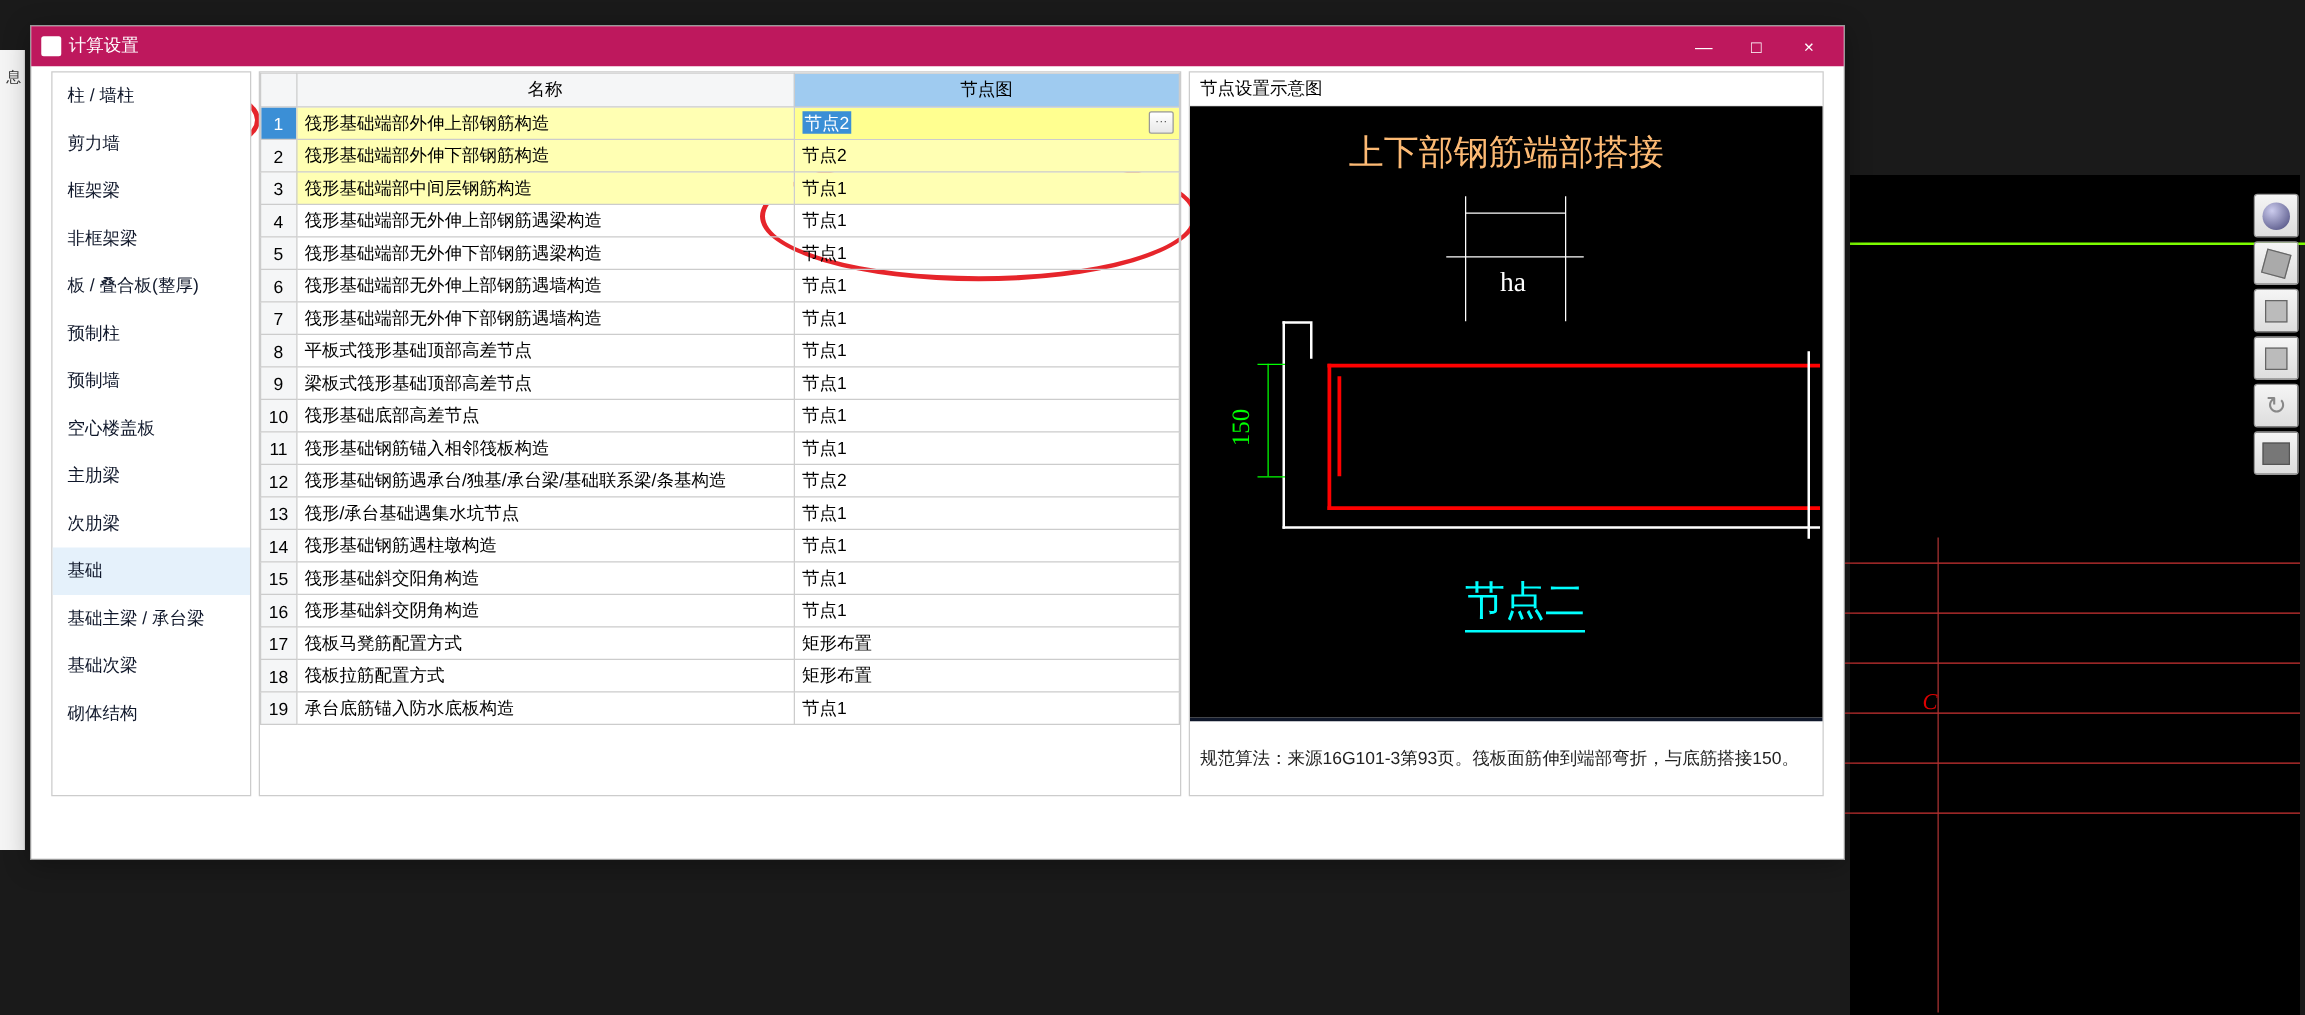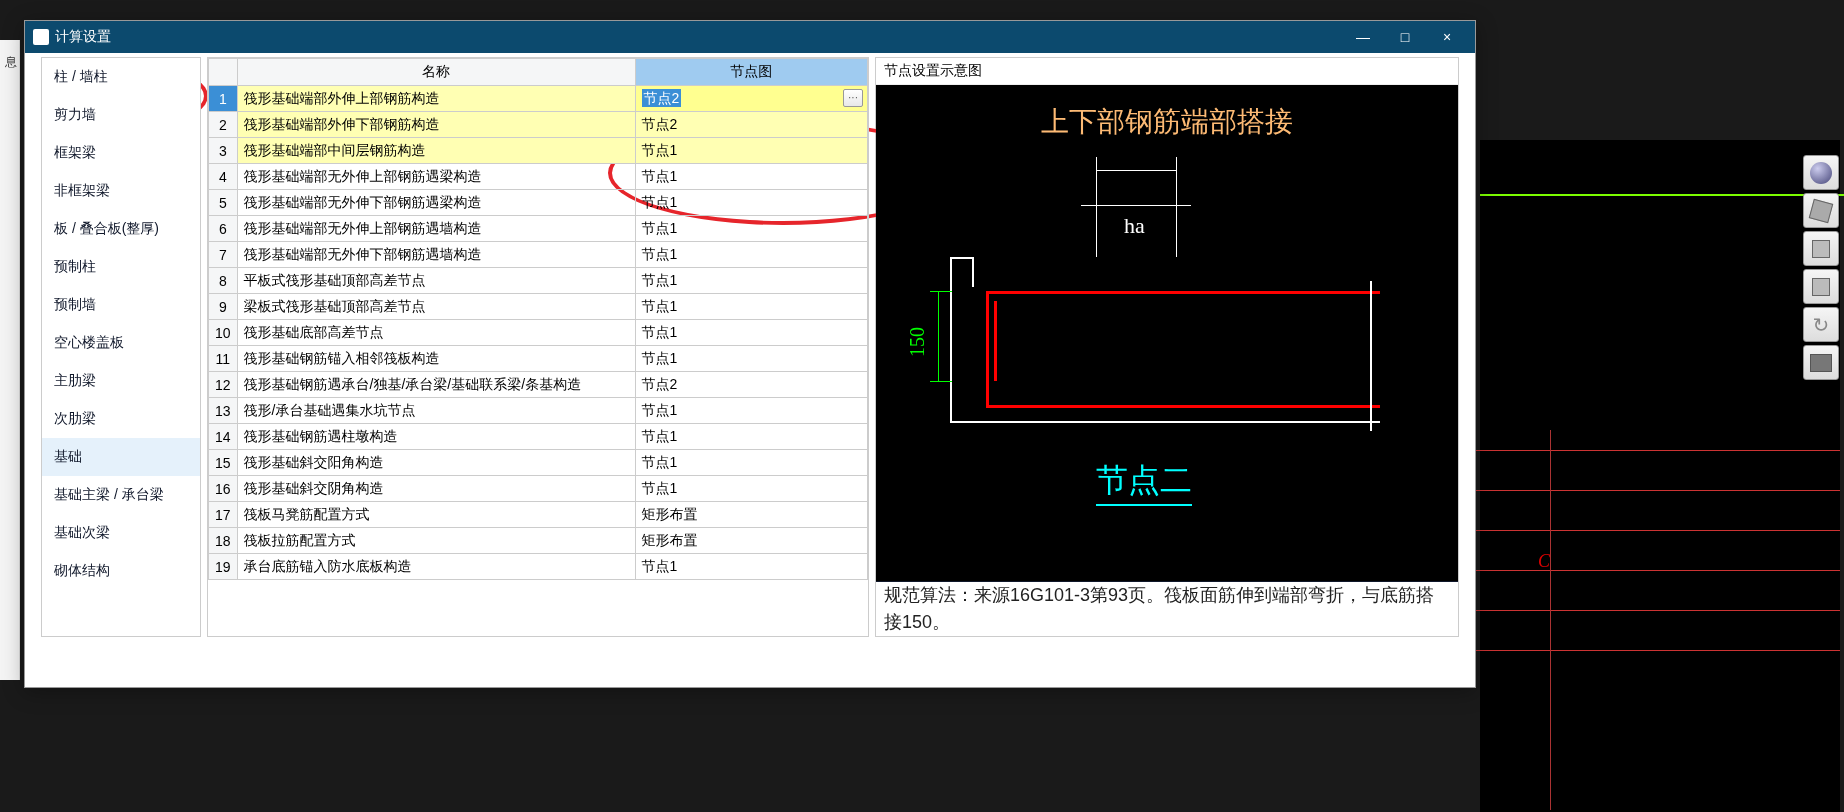--- a/index.html
+++ b/index.html
@@ -28,21 +28,21 @@
 .right-toolbar .cube2 { width:18px; height:18px; background:#bbb; border:1px solid #666; }
 .right-toolbar .ref { color:#888; font-size:20px; }
 .right-toolbar .rectpanel { width:22px; height:18px; background:#777; border:1px solid #555; }
 
 
 .left-stub { position:absolute; left:0; top:40px; width:20px; height:640px; background:#f4f4f4; border-right:1px solid #ddd; }
 .left-stub .lbl { writing-mode:vertical-rl; font-size:12px; color:#333; padding:6px 2px; }
 
 
 .dialog { position:absolute; left:24px; top:20px; width:1452px; height:668px; background:#fff; border:1px solid #999; box-shadow:0 4px 20px rgba(0,0,0,0.3); }
-.titlebar { height:32px; background:#0c4a6e; color:#fff; display:flex; align-items:center; padding:0 8px; }
+.titlebar { height:32px; background:#be185d; color:#fff; display:flex; align-items:center; padding:0 8px; }
 .titlebar .icon { width:16px; height:16px; background:#fff; margin-right:6px; border-radius:2px; }
 .titlebar .title { flex:1; font-size:14px; }
 .titlebar .winbtns { display:flex; gap:2px; }
 .titlebar .winbtn { width:40px; height:30px; display:flex; align-items:center; justify-content:center; color:#fff; font-size:14px; }
 
 
 .tab-area { padding:18px 16px 0 16px; }
 .tabs { display:flex; border-bottom:1px solid #ccc; position:relative; }
 .tab { padding:6px 14px; cursor:pointer; color:#333; background:#f0f0f0; margin-right:2px; border:1px solid transparent; border-bottom:none; }
 .tab.active { background:#fff; border:1px solid #ccc; border-bottom:1px solid #fff; margin-bottom:-1px; color:#000; }
@@ -71,25 +71,25 @@
 .tbl td.rownum { width:28px; text-align:center; background:#f5f6f7; }
 .tbl tr.selected td.rownum { background:#3b8fd6; color:#fff; }
 .tbl td.name-col { width:398px; }
 .tbl tr.highlight td.name-col, .tbl tr.highlight td.val-col { background:#ffffb3;margin-top:26px; }
 .tbl tr.selected td.val-col { background:#ffff90; position:relative; }
 .cell-edit-btn { position:absolute; right:4px; top:3px; width:20px; height:18px; border:1px solid #999; background:linear-gradient(#fff,#e8e8e8); border-radius:2px; font-size:10px; text-align:center; line-height:16px; color:#555; }
 .val-sel { color:#000; }
 .tbl tr.selected td.val-col .val-sel { background:#3b8fd6; color:#fff; padding:1px 2px; }
 
 
-.diagram-panel { width:584px; border:1px solid #ccc; display:flex; flex-direction:column; }
+.diagram-panel { width:508px; border:1px solid #ccc; display:flex; flex-direction:column; }
 .diagram-title { padding:4px 8px; font-size:14px; border-bottom:1px solid #eee; }
 .diagram-canvas { flex:1; background:#000; position:relative; overflow:hidden; }
 .diag-title-text { position:absolute; top:18px; left:0; right:0; text-align:center; color:#fdba74; font-size:28px; font-family:"SimSun",serif; }
-.diag-note { padding:0 8px; font-size:18px; color:#222; border-top:1px solid #0f172a; line-height:1.5; }
+.diag-note { padding:19px 8px; font-size:14px; color:#222; border-top:3px solid #0f172a; line-height:1.5; }
 
 
 .diag-line { position:absolute; background:#0ff; }
 .diag-line.white { background:#fff; }
 .diag-line.red { background:#f00; }
 .diag-ha { position:absolute; left:248px; top:128px; color:#fff; font-size:22px; font-family:serif; }
 .diag-150 { position:absolute; left:30px; top:272px; color:#0f0; font-size:20px; font-family:serif; transform:rotate(-90deg); transform-origin:left top; }
 .diag-nodename { position:absolute; left:220px; top:374px; color:#0ff; font-size:32px; font-family:"SimSun",serif; border-bottom:2px solid #0ff; padding-bottom:1px; }
 
 </style>

